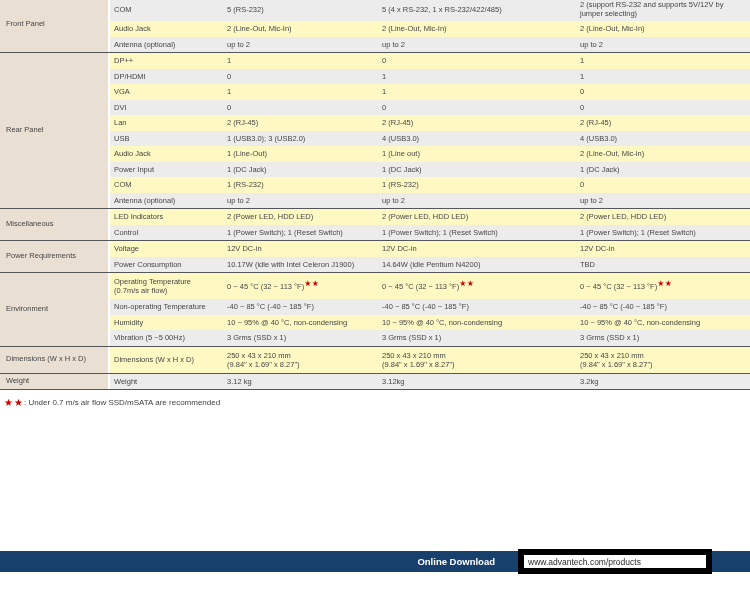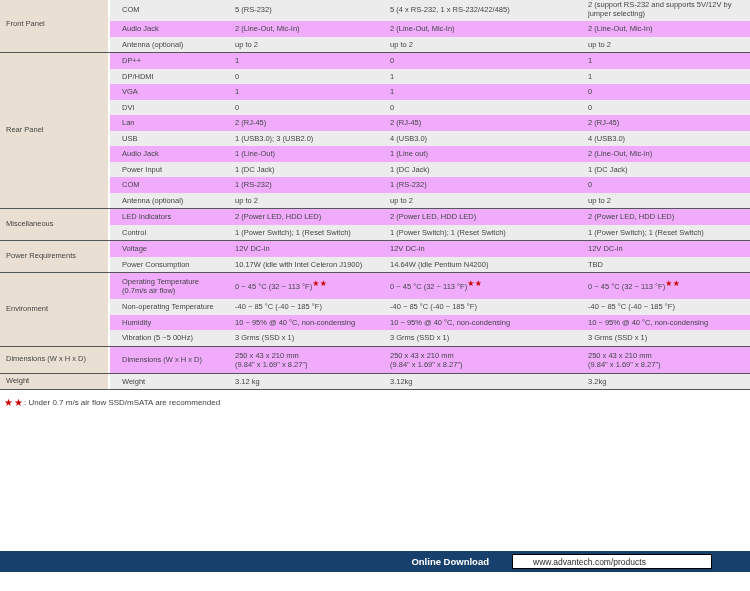--- a/index.html
+++ b/index.html
@@ -15,48 +15,48 @@
   .spec-table{margin-top:-3px;}
   .sec{display:flex;border-top:1px solid #55565a;}
   .sec:first-child{border-top:none;}
   .sec:last-child{border-bottom:1px solid #55565a;}
   .sec-label{
     width:102px;background:#e9dfd2;border-right:2px solid #ffffff;
     display:flex;align-items:center;padding-left:6px;
     font-size:7.5px;line-height:8.5px;flex-shrink:0;
   }
   .sec-rows{flex:1;display:flex;flex-direction:column;}
-  .row{display:flex;align-items:center;height:15.5px;background:#f0abfc;}
+  .row{display:flex;align-items:center;height:15.5px;background:#fef9c3;}
   .row.gray{background:#ececec;}
   .row.tall{height:26px;}
   .row.first{height:24px;}
   .cell{font-size:7.5px;line-height:9px;white-space:pre-line;}
-  .cell-attr{width:113px;padding-left:12px;flex-shrink:0;}
+  .cell-attr{width:113px;padding-left:4px;flex-shrink:0;}
   .cell-v1{width:155px;flex-shrink:0;}
   .cell-v2{width:198px;flex-shrink:0;}
   .cell-v3{flex:1;padding-right:12px;}
   .stars{
     color:#cc0000;font-weight:bold;font-size:8px;line-height:0;
     vertical-align:3px;letter-spacing:0.5px;white-space:nowrap;
   }
 
   
   .footnote{position:absolute;left:4px;top:398px;font-size:8px;color:#3f3f3f;}
   .footnote .fn-stars{font-size:10px;vertical-align:-1px;letter-spacing:1px;}
 
   
   .footer-bar{
     position:absolute;left:0;top:551px;width:750px;height:21px;
     background:#17406d;display:flex;align-items:center;
     justify-content:flex-end;padding-right:38px;box-sizing:border-box;gap:23px;
   }
   .dl-label{color:#ffffff;font-weight:bold;font-size:9.5px;}
   .url-box{
-    background:#ffffff;border:1px solid #000000;width:178px;height:13px;
-    font-size:8.5px;color:#2a2a2a;display:flex;align-items:center;padding-left:20px;
+    background:#ffffff;border:6px solid #000000;width:178px;height:13px;
+    font-size:8.5px;color:#2a2a2a;display:flex;align-items:center;padding-left:4px;
   }
 </style>
 </head>
 <body>
 
 <div class="page">
 
   <div class="spec-clip">
     <div class="spec-table" id="spec-table">
         <div class="sec">

